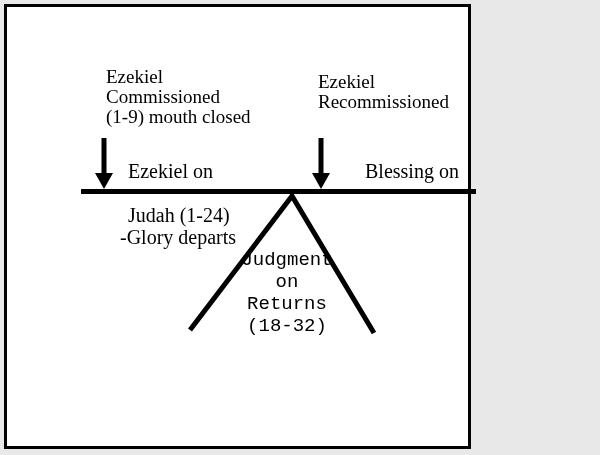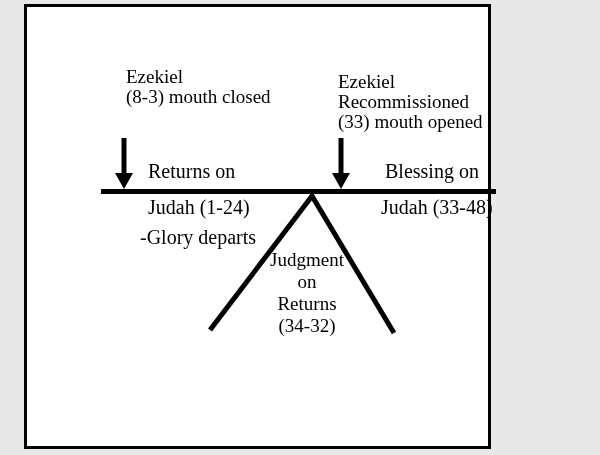--- a/index.html
+++ b/index.html
@@ -8,21 +8,20 @@
     background: #e8e8e8;
     font-family: "Liberation Serif", "DejaVu Serif", serif;
   }
   .canvas {
     position: relative;
     width: 476px;
     height: 455px;
     background: #e8e8e8;
     overflow: hidden;
     color: #000;
-    margin-left: 20px;
   }
   .frame {
     position: absolute;
     left: 4px;
     top: 4px;
     right: 5px;
     bottom: 6px;
     border: 3px solid #000;
     background: #ffffff;
   }
@@ -39,34 +38,35 @@
     white-space: nowrap;
   }
   .anno {
     font-size: 19px;
     line-height: 20px;
   }
   .anno-left  { left: 106px; top: 67px; }
   .anno-right { left: 318px; top: 72px; }
   .lbl { font-size: 20px; line-height: 22px; }
   .lbl-judgment-on   { left: 128px; top: 160px; }
-  .lbl-judah-1-24    { left: 128px; top: 196px; }
+  .lbl-judah-1-24    { left: 128px; top: 204px; }
   .lbl-glory-departs { left: 120px; top: 226px; }
   .lbl-blessing-on   { left: 365px; top: 160px; }
   .lbl-judah-33-48   { left: 361px; top: 196px; }
   .lbl-glory-returns { left: 361px; top: 226px; }
   .nations {
     position: absolute;
     left: 217px;
     top: 249px;
     width: 140px;
     text-align: center;
     font-size: 19px;
     line-height: 22px;
     color: #000;
+    font-family: Liberation Mono, monospace;
   }
   .shapes line, .shapes polyline { stroke: #000; }
   .shapes polygon { fill: #000; }
 </style>
 </head>
 <body>
 
 <div class="canvas">
   <div class="frame"></div>
 
@@ -82,35 +82,34 @@
     <g>
       <line x1="321" y1="138" x2="321" y2="175" stroke-width="5" stroke="#000000"></line>
       <polygon points="312,173 330,173 321,189" fill="#000000"></polygon>
     </g>
 
     <polyline points="190,330 292,196 374,333" fill="none" stroke-width="5" stroke-linejoin="miter" stroke-linecap="butt" stroke="#000000"></polyline>
   </svg>
 
   <div class="txt anno anno-left">
     <div>Ezekiel</div>
-    <div>(8-3) mouth closed</div>
+    <div>Commissioned</div>
+    <div>(1-9) mouth closed</div>
   </div>
 
   <div class="txt anno anno-right">
     <div>Ezekiel</div>
     <div>Recommissioned</div>
-    <div>(33) mouth opened</div>
   </div>
 
-  <div class="txt lbl lbl-judgment-on">Returns on</div>
+  <div class="txt lbl lbl-judgment-on">Ezekiel on</div>
   <div class="txt lbl lbl-judah-1-24">Judah (1-24)</div>
   <div class="txt lbl lbl-blessing-on">Blessing on</div>
 
   <div class="txt lbl lbl-glory-departs">-Glory departs</div>
-  <div class="txt lbl lbl-judah-33-48">Judah (33-48)</div>
 
   <div class="nations">
     <div>Judgment</div>
     <div>on</div>
     <div>Returns</div>
-    <div>(34-32)</div>
+    <div>(18-32)</div>
   </div>
 </div>
 
 </body></html>

